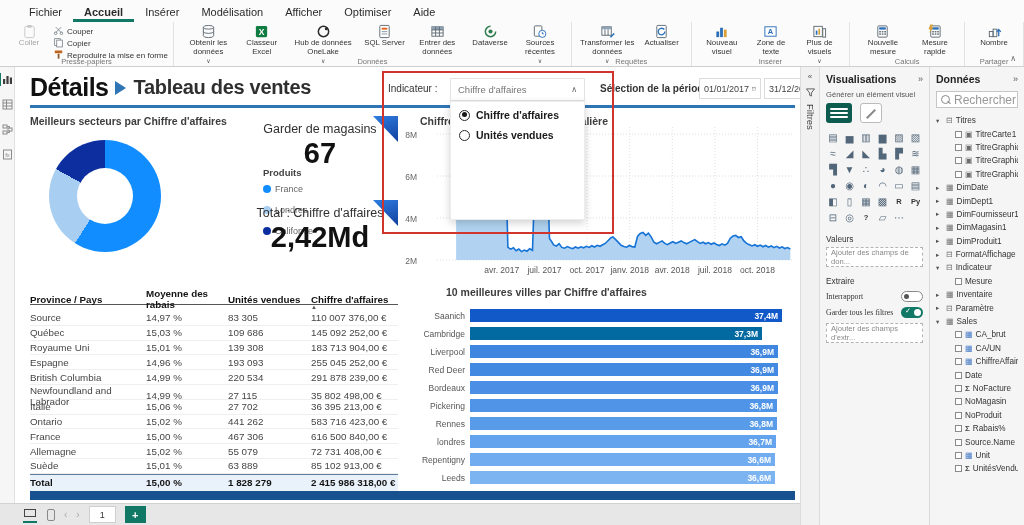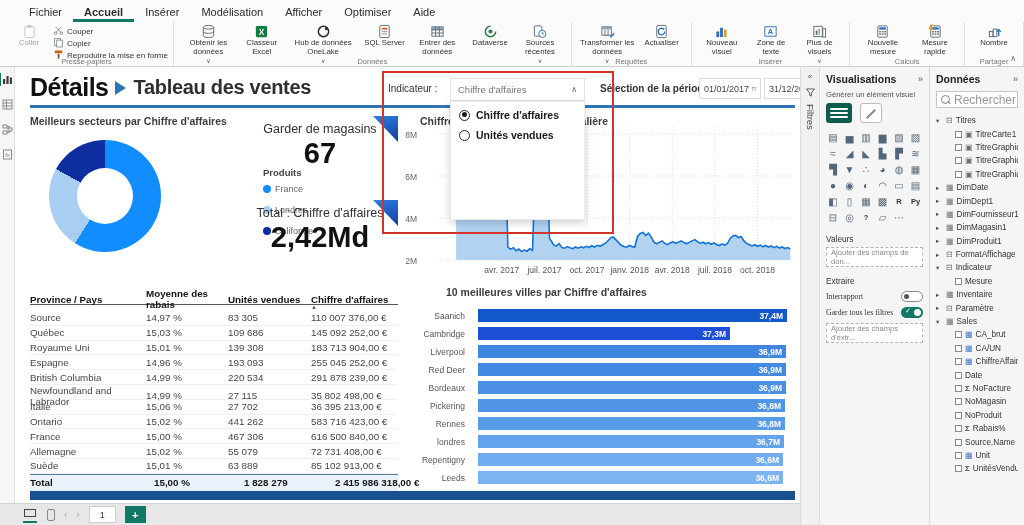--- a/index.html
+++ b/index.html
@@ -71,28 +71,28 @@
   
   #line-title{left:405px;top:48px;}
   .ylab{position:absolute;width:24px;text-align:right;font-size:8.5px;color:#666;}
   #linesvg{left:410px;top:60px;}
 
   
   #rtable{left:15px;top:221px;width:368px;font-size:9.8px;color:#454545;}
   .trow{display:grid;grid-template-columns:116px 82px 83px 87px;align-items:center;height:13.8px;border-bottom:1px solid #efefef;}
   .trow.head{font-weight:bold;color:#141414;border-bottom:1px solid #555;height:16px;font-size:9.8px;}
   .sortmark{font-size:6px;color:#555;height:6px;line-height:5px;grid-column:4;}
-  .trow.total{background:#e9f2fb;border-top:1px solid #5b7c9b;border-bottom:1px solid #b9cbdc;font-weight:bold;color:#141414;height:16px;gap:8px;}
+  .trow.total{background:#e9f2fb;border-top:1px solid #5b7c9b;border-bottom:1px solid #b9cbdc;font-weight:bold;color:#141414;height:16px;}
   .hdr2{height:6px;display:grid;grid-template-columns:116px 82px 83px 87px;}
 
   
   #bar-title{left:395px;top:219px;margin-left:36px;}
   #bars{left:392px;top:242px;width:380px;}
   .brow{display:flex;align-items:center;margin-bottom:5px;height:13px;}
-  .blab{width:58px;text-align:right;font-size:8.5px;color:#555;padding-right:13px;flex:none;}
+  .blab{width:58px;text-align:right;font-size:8.5px;color:#555;padding-right:5px;flex:none;}
   .bar{height:13px;display:flex;align-items:center;justify-content:flex-end;}
   .bval{color:#fff;font-size:8.5px;font-weight:bold;padding-right:4px;}
 
   .footer-bar{left:15px;top:424px;width:765px;height:9px;background:#17518F;}
 
   
   .bottombar{position:absolute;left:0;top:503px;width:800px;height:22px;background:#e7e7e7;border-top:1px solid #d2d2d2;box-sizing:border-box;display:flex;align-items:center;padding-left:24px;gap:9px;}
   .monitor{width:14px;height:12px;position:relative;}
   .monitor .scr{width:12px;height:8px;border:1.5px solid #444;box-sizing:border-box;}
   .monitor .ul{position:absolute;left:-1px;bottom:-2px;width:14px;height:2px;background:#117865;}
@@ -625,21 +625,21 @@
     <div class="abs vtitle" id="bar-title">10 meilleures villes par Chiffre d'affaires</div>
     <div class="abs" id="bars">
         <div class="brow">
           <span class="blab">Saanich</span>
           <div class="bar" style="width: 312px; background: rgb(17, 88, 201);">
             <span class="bval">37,4M</span>
           </div>
         </div>
         <div class="brow">
           <span class="blab">Cambridge</span>
-          <div class="bar" style="width: 252px; background: #1d4ed8;">
+          <div class="bar" style="width: 292px; background: #0369a1;">
             <span class="bval">37,3M</span>
           </div>
         </div>
         <div class="brow">
           <span class="blab">Liverpool</span>
           <div class="bar" style="width: 308px; background: rgb(63, 134, 224);">
             <span class="bval">36,9M</span>
           </div>
         </div>
         <div class="brow">

